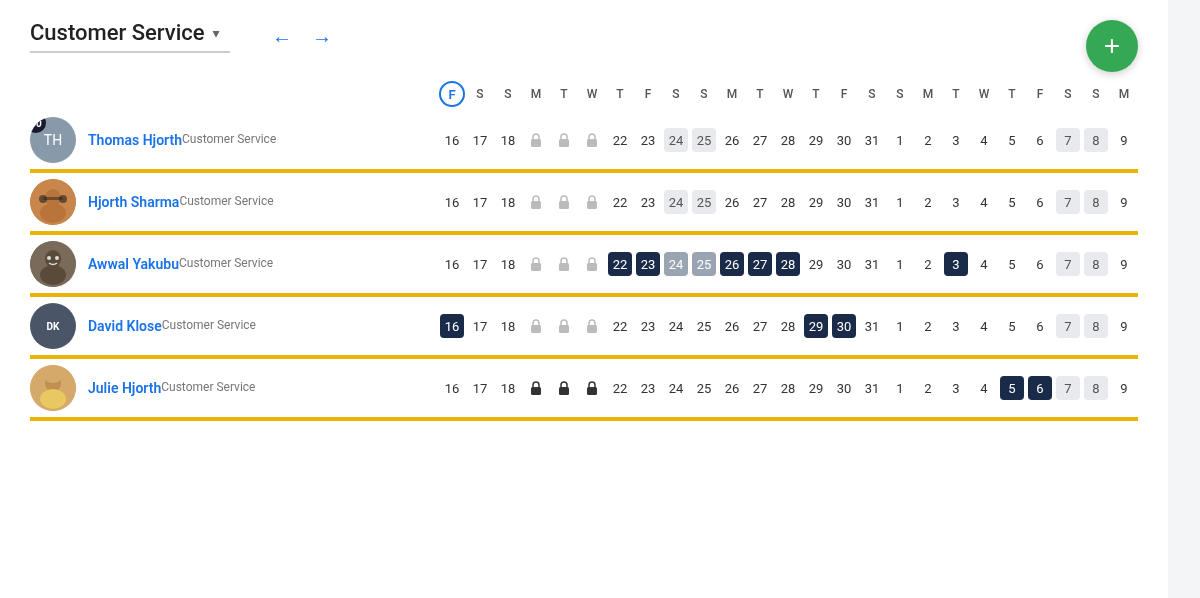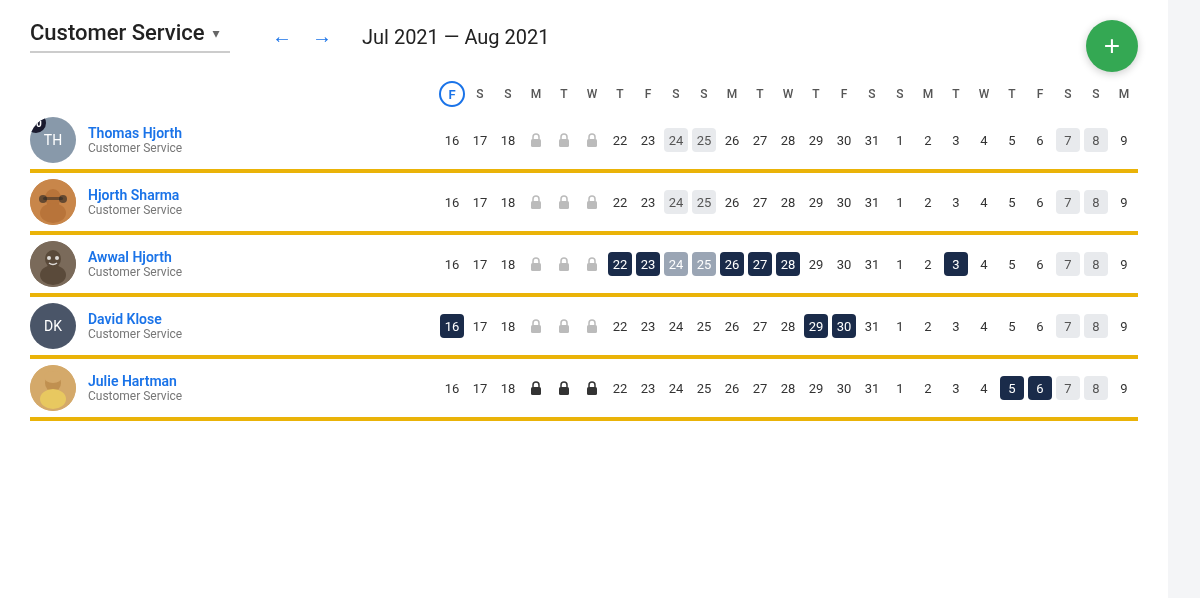--- a/index.html
+++ b/index.html
@@ -148,21 +148,21 @@
       font-size: 10px;
       border-radius: 50%;
       width: 20px;
       height: 20px;
       display: flex;
       align-items: center;
       justify-content: center;
       font-weight: 700;
       z-index: 2;
     }
-    .emp-text { display: flex; flex-direction: column; }
+    .emp-text { display: flex; flex-direction: row; }
     .emp-name { font-size: 14px; font-weight: 600; color: #1a73e8; }
     .emp-dept { font-size: 12px; color: #777; }
     
     .day-cell {
       text-align: center;
       font-size: 13px;
       color: #333;
       min-width: 28px;
       width: 28px;
       padding: 4px 1px;
@@ -206,21 +206,20 @@
 
   <div class="header">
     <div class="dept-selector">
       <span class="dept-name">Customer Service</span>
       <span class="chevron-down-icon">▾</span>
     </div>
     <div class="nav-arrows">
       <button class="nav-arrow">←</button>
       <button class="nav-arrow">→</button>
     </div>
-    <span class="date-range">Jul 2021 — Aug 2021</span>
     <button class="add-btn">+</button>
   </div>
 
   <div class="cal-wrapper">
     <table class="cal-table">
       <thead>
         <tr class="day-header-row">
           <th style="min-width:160px;"></th>
 
         <th><span class="today-circle">F</span></th>
@@ -373,21 +372,21 @@
       <svg width="46" height="46" viewBox="0 0 46 46">
         <circle cx="23" cy="23" r="23" fill="#7a6a5a"></circle>
         <ellipse cx="23" cy="18" rx="8" ry="9" fill="#5a4a3a"></ellipse>
         <ellipse cx="23" cy="34" rx="13" ry="10" fill="#5a4a3a"></ellipse>
         <circle cx="19" cy="17" r="2" fill="#fff" opacity="0.8"></circle>
         <circle cx="27" cy="17" r="2" fill="#fff" opacity="0.8"></circle>
         <path d="M19 22 Q23 25 27 22" stroke="#fff" stroke-width="1.5" fill="none" opacity="0.8"></path>
       </svg>
     </div>
       <div class="emp-text">
-        <span class="emp-name">Awwal Hjorth</span>
+        <span class="emp-name">Awwal Yakubu</span>
         <span class="emp-dept">Customer Service</span>
       </div>
     </div>
   </td>
             <td class="day-cell"><span>16</span></td>
             <td class="day-cell"><span>17</span></td>
             <td class="day-cell"><span>18</span></td>
             <td class="day-cell"><span class="lock-icon">
         <svg width="14" height="16" viewBox="0 0 14 16" fill="none">
           <rect x="2" y="7" width="10" height="8" rx="1.5" fill="#bbb"></rect>
@@ -424,21 +423,21 @@
             <td class="day-cell"><span>6</span></td>
             <td class="day-cell weekend"><span>7</span></td>
             <td class="day-cell weekend"><span>8</span></td>
             <td class="day-cell"><span>9</span></td>
           </tr>
           <tr class="emp-row">
             <td class="emp-info-cell">
     <div class="emp-info">
       <div class="avatar" style="background:#4a5568; position:relative;">
 
-    <span style="font-size:14px;font-weight:400;">DK</span>
+    <span style="font-size:10px;font-weight:700;">DK</span>
   </div>
       <div class="emp-text">
         <span class="emp-name">David Klose</span>
         <span class="emp-dept">Customer Service</span>
       </div>
     </div>
   </td>
             <td class="day-cell highlighted"><span>16</span></td>
             <td class="day-cell"><span>17</span></td>
             <td class="day-cell"><span>18</span></td>
@@ -485,21 +484,21 @@
     <div class="emp-info">
       <div class="avatar" style="background: #d4a96a; position:relative;">
       <svg width="46" height="46" viewBox="0 0 46 46">
         <circle cx="23" cy="23" r="23" fill="#d4a96a"></circle>
         <ellipse cx="23" cy="18" rx="8" ry="9" fill="#c09050"></ellipse>
         <ellipse cx="23" cy="34" rx="13" ry="10" fill="#e8c860"></ellipse>
         <ellipse cx="23" cy="12" rx="9" ry="6" fill="#d4a96a"></ellipse>
       </svg>
     </div>
       <div class="emp-text">
-        <span class="emp-name">Julie Hartman</span>
+        <span class="emp-name">Julie Hjorth</span>
         <span class="emp-dept">Customer Service</span>
       </div>
     </div>
   </td>
             <td class="day-cell"><span>16</span></td>
             <td class="day-cell"><span>17</span></td>
             <td class="day-cell"><span>18</span></td>
             <td class="day-cell"><span class="lock-icon">
         <svg width="14" height="16" viewBox="0 0 14 16" fill="none">
           <rect x="2" y="7" width="10" height="8" rx="1.5" fill="#333"></rect>

